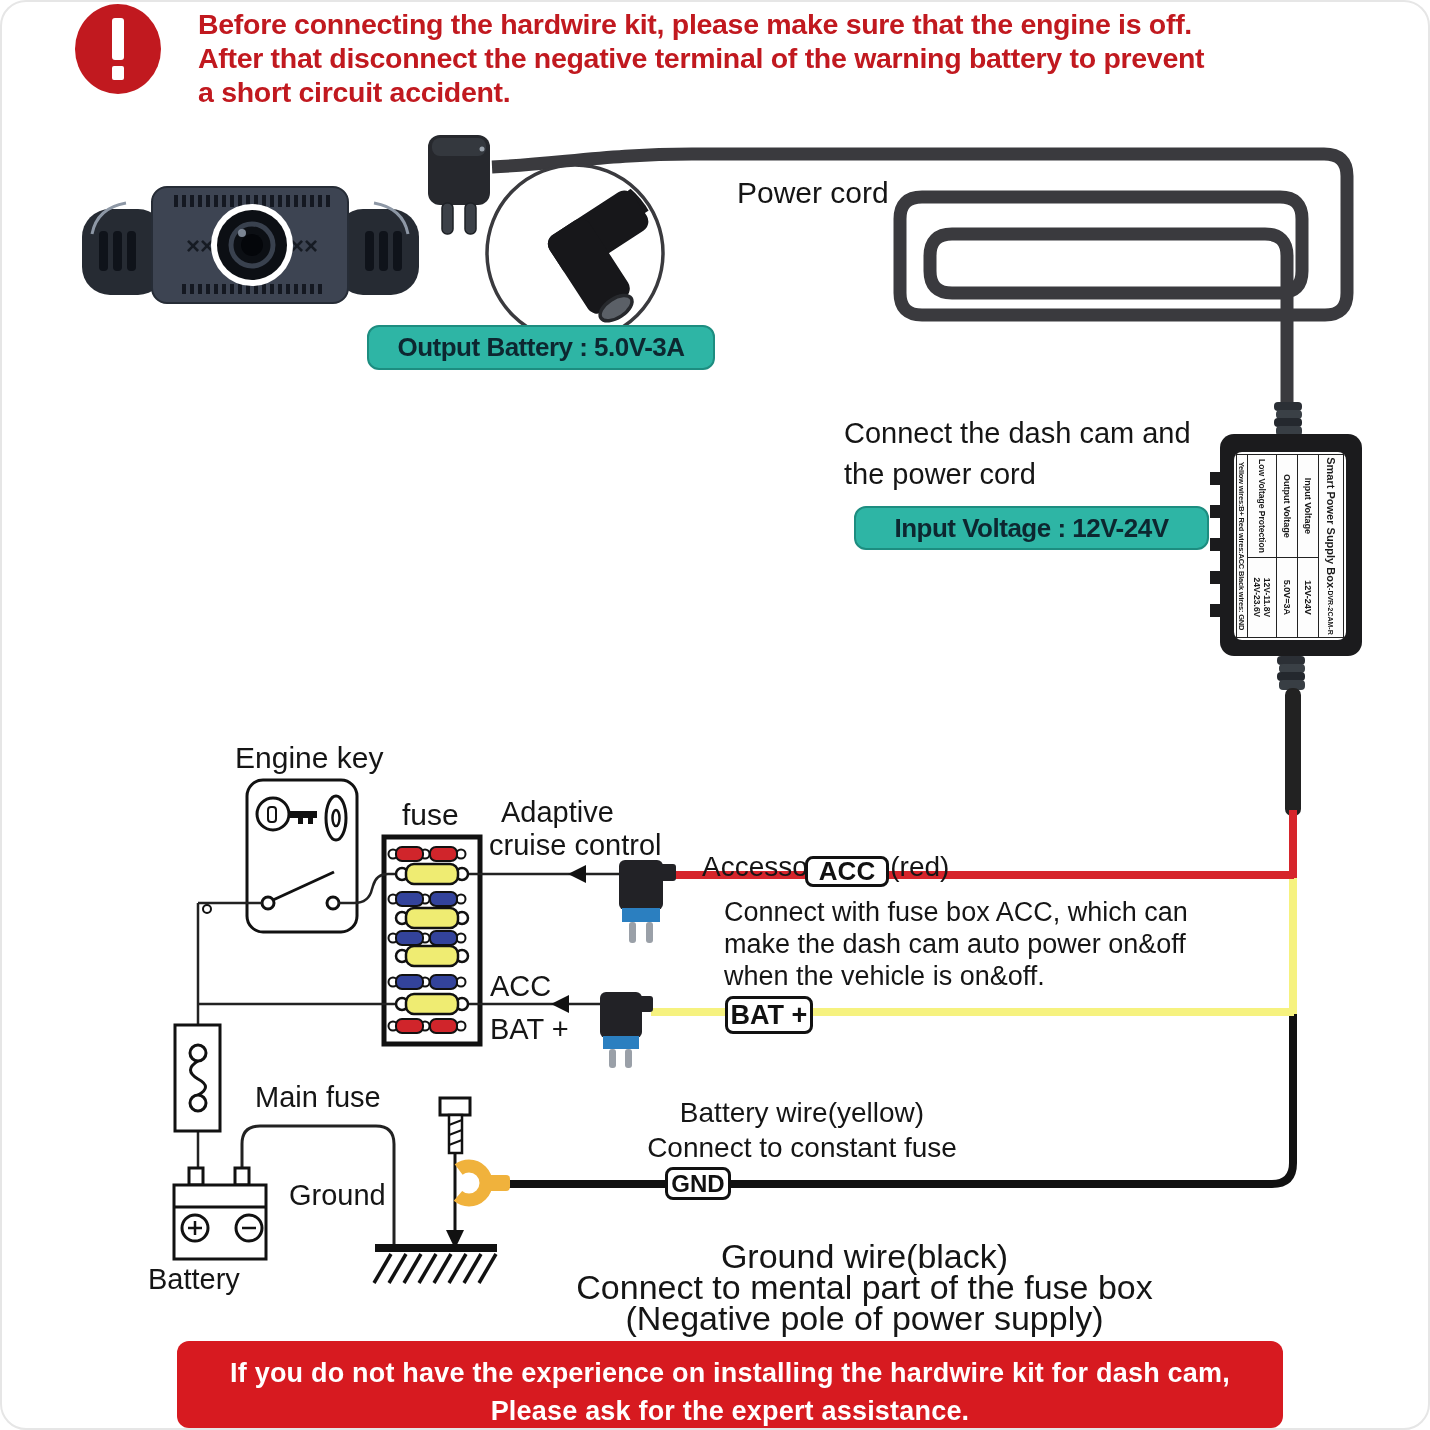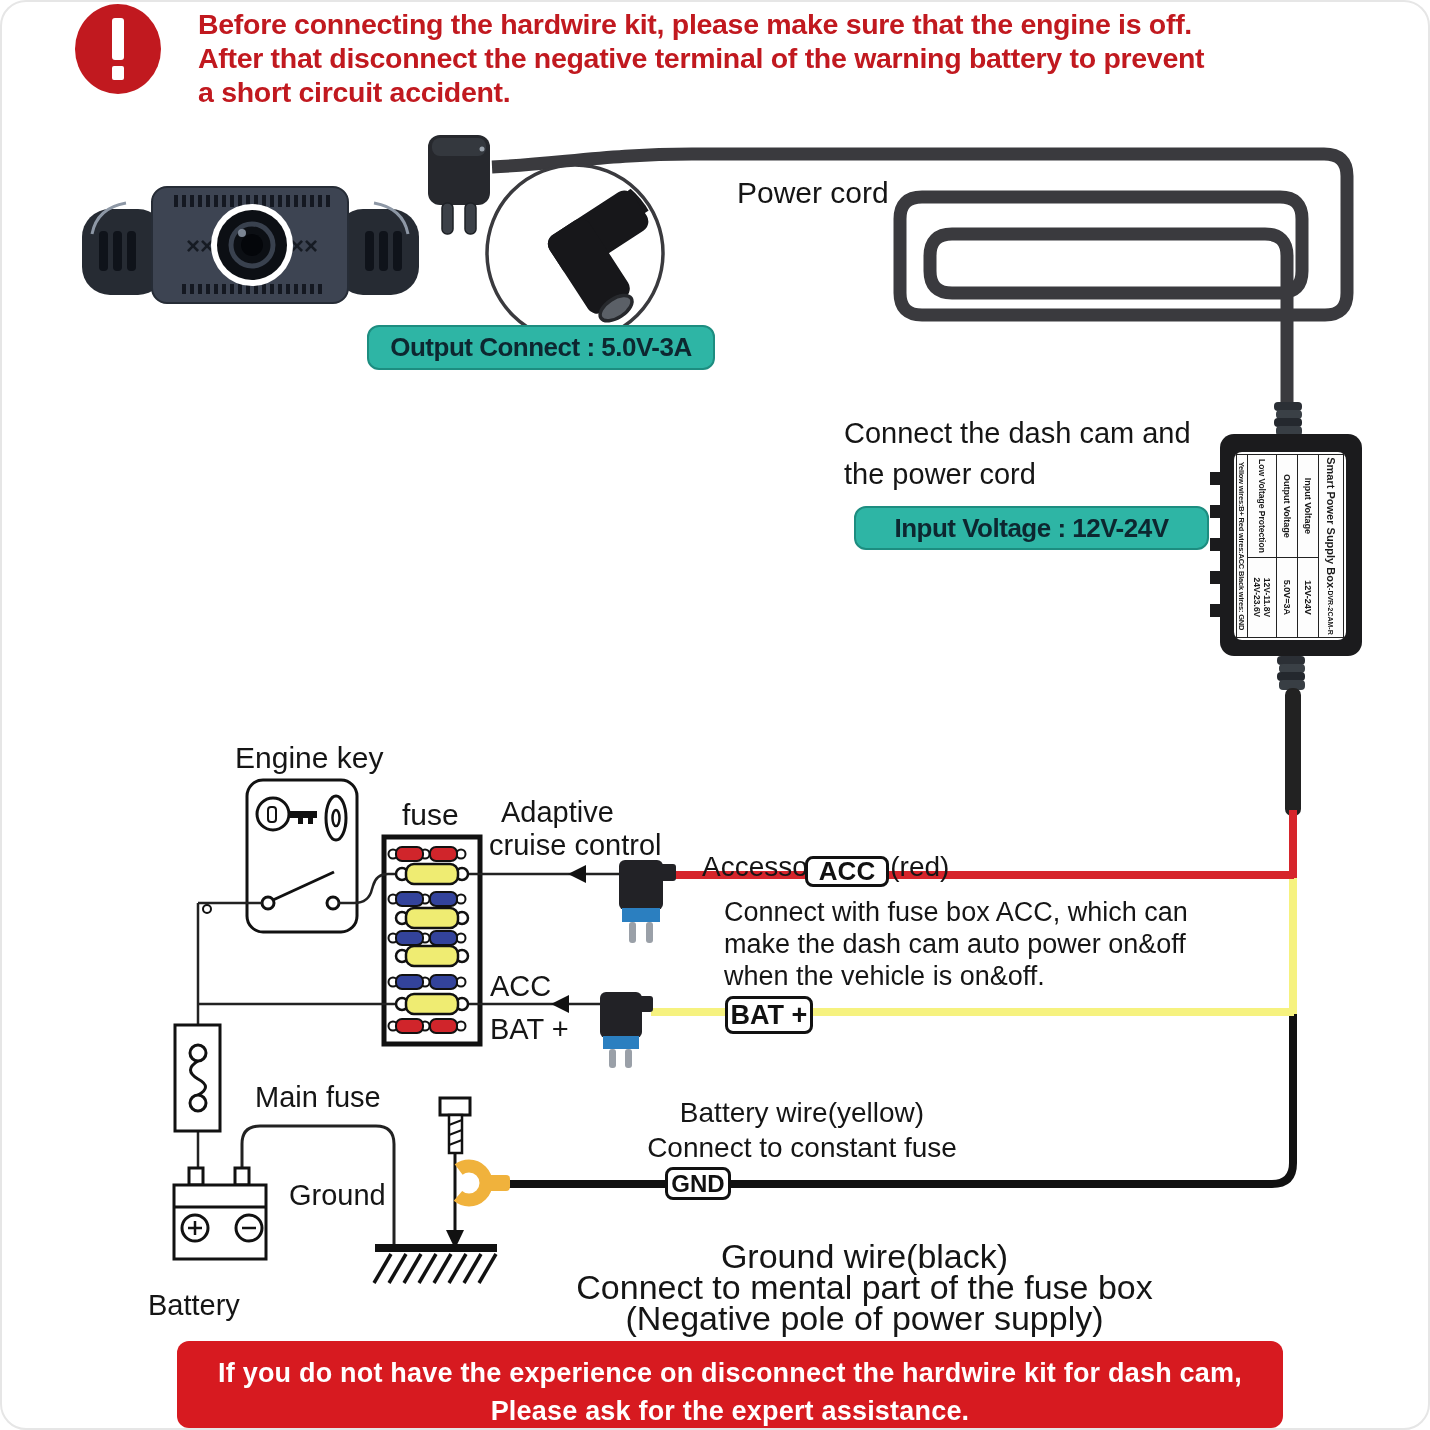--- a/index.html
+++ b/index.html
@@ -285,21 +285,21 @@
   <div class="abs warn-icon">
     <span class="warn-bar"></span>
     <span class="warn-dot"></span>
   </div>
   <div class="abs warn-line" style="left:196px;top:6px;">Before connecting the hardwire kit, please make sure that the engine is off.</div>
   <div class="abs warn-line" style="left:196px;top:40px;">After that disconnect the negative terminal of the warning battery to prevent</div>
   <div class="abs warn-line" style="left:196px;top:74px;">a short circuit accident.</div>
 
   <div class="abs lbl" style="left:735px;top:174px;font-size:30px;">Power cord</div>
 
-  <div class="abs badge" style="left:365px;top:323px;width:348px;height:45px;">Output Connect : 5.0V-3A</div>
+  <div class="abs badge" style="left:365px;top:323px;width:348px;height:45px;">Output Battery : 5.0V-3A</div>
 
   <div class="abs note" style="left:842px;top:411px;font-size:29px;line-height:41px;">
     <div>Connect the dash cam and</div>
     <div>the power cord</div>
   </div>
 
   <div class="abs badge" style="left:852px;top:504px;width:355px;height:44px;">Input Voltage : 12V-24V</div>
 
   <div class="abs psu-white"></div>
   <div class="abs psu-rot">
@@ -351,28 +351,28 @@
 
   <div class="abs tag" style="left:723px;top:994px;width:88px;height:38px;font-size:27px;">BAT +</div>
 
   <div class="abs note center" style="left:615px;top:1054px;width:370px;font-size:28px;line-height:35px;white-space:normal;">
     <div>Battery wire(yellow)</div>
     <div>Connect to constant fuse</div>
   </div>
 
   <div class="abs lbl" style="left:253px;top:1079px;">Main fuse</div>
   <div class="abs lbl" style="left:287px;top:1177px;">Ground</div>
-  <div class="abs lbl" style="left:146px;top:1261px;margin-top:26px;">Battery</div>
+  <div class="abs lbl" style="left:146px;top:1261px;">Battery</div>
 
   <div class="abs tag" style="left:663px;top:1165px;width:66px;height:33px;font-size:24px;">GND</div>
 
   <div class="abs note center" style="left:570px;top:1200px;width:585px;font-size:34px;line-height:31px;white-space:normal;">
     <div>Ground wire(black)</div>
     <div>Connect to mental part of the fuse box</div>
     <div>(Negative pole of power supply)</div>
   </div>
 
   <div class="abs footer">
-    <div>If you do not have the experience on disconnect the hardwire kit for dash cam,</div>
+    <div>If you do not have the experience on installing the hardwire kit for dash cam,</div>
     <div>Please ask for the expert assistance.</div>
   </div>
 
 </div>
 
 </body></html>

